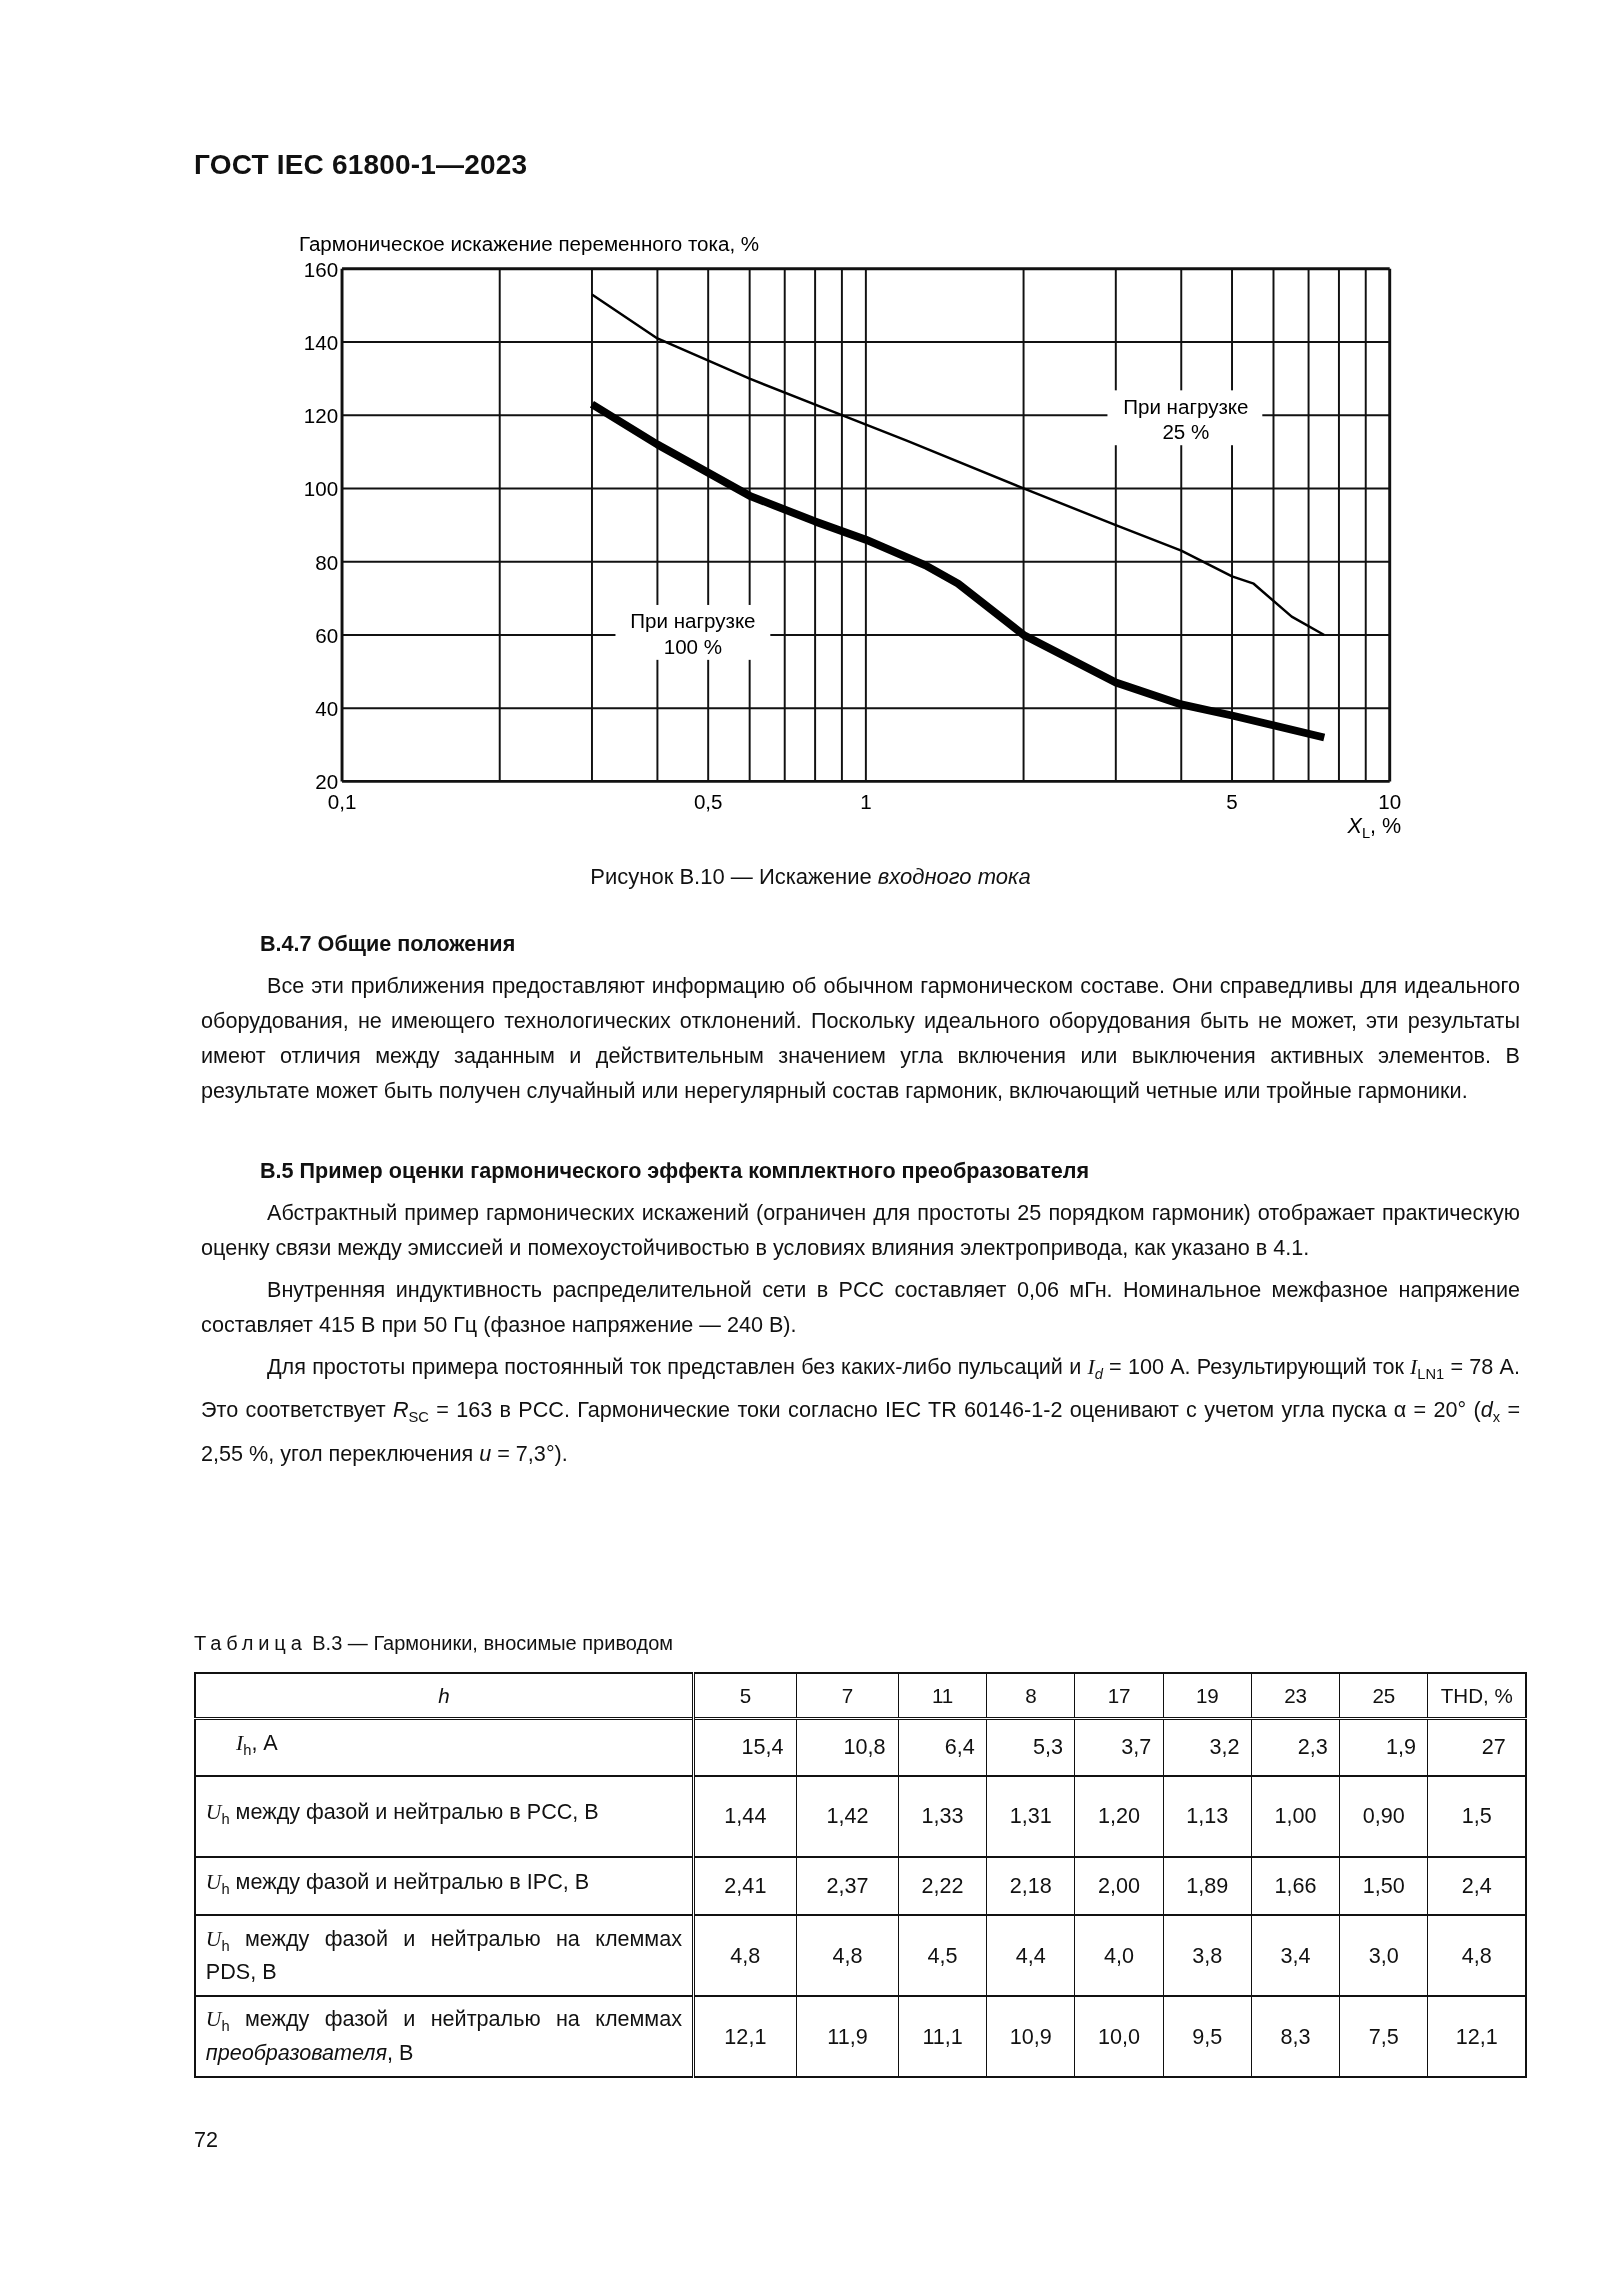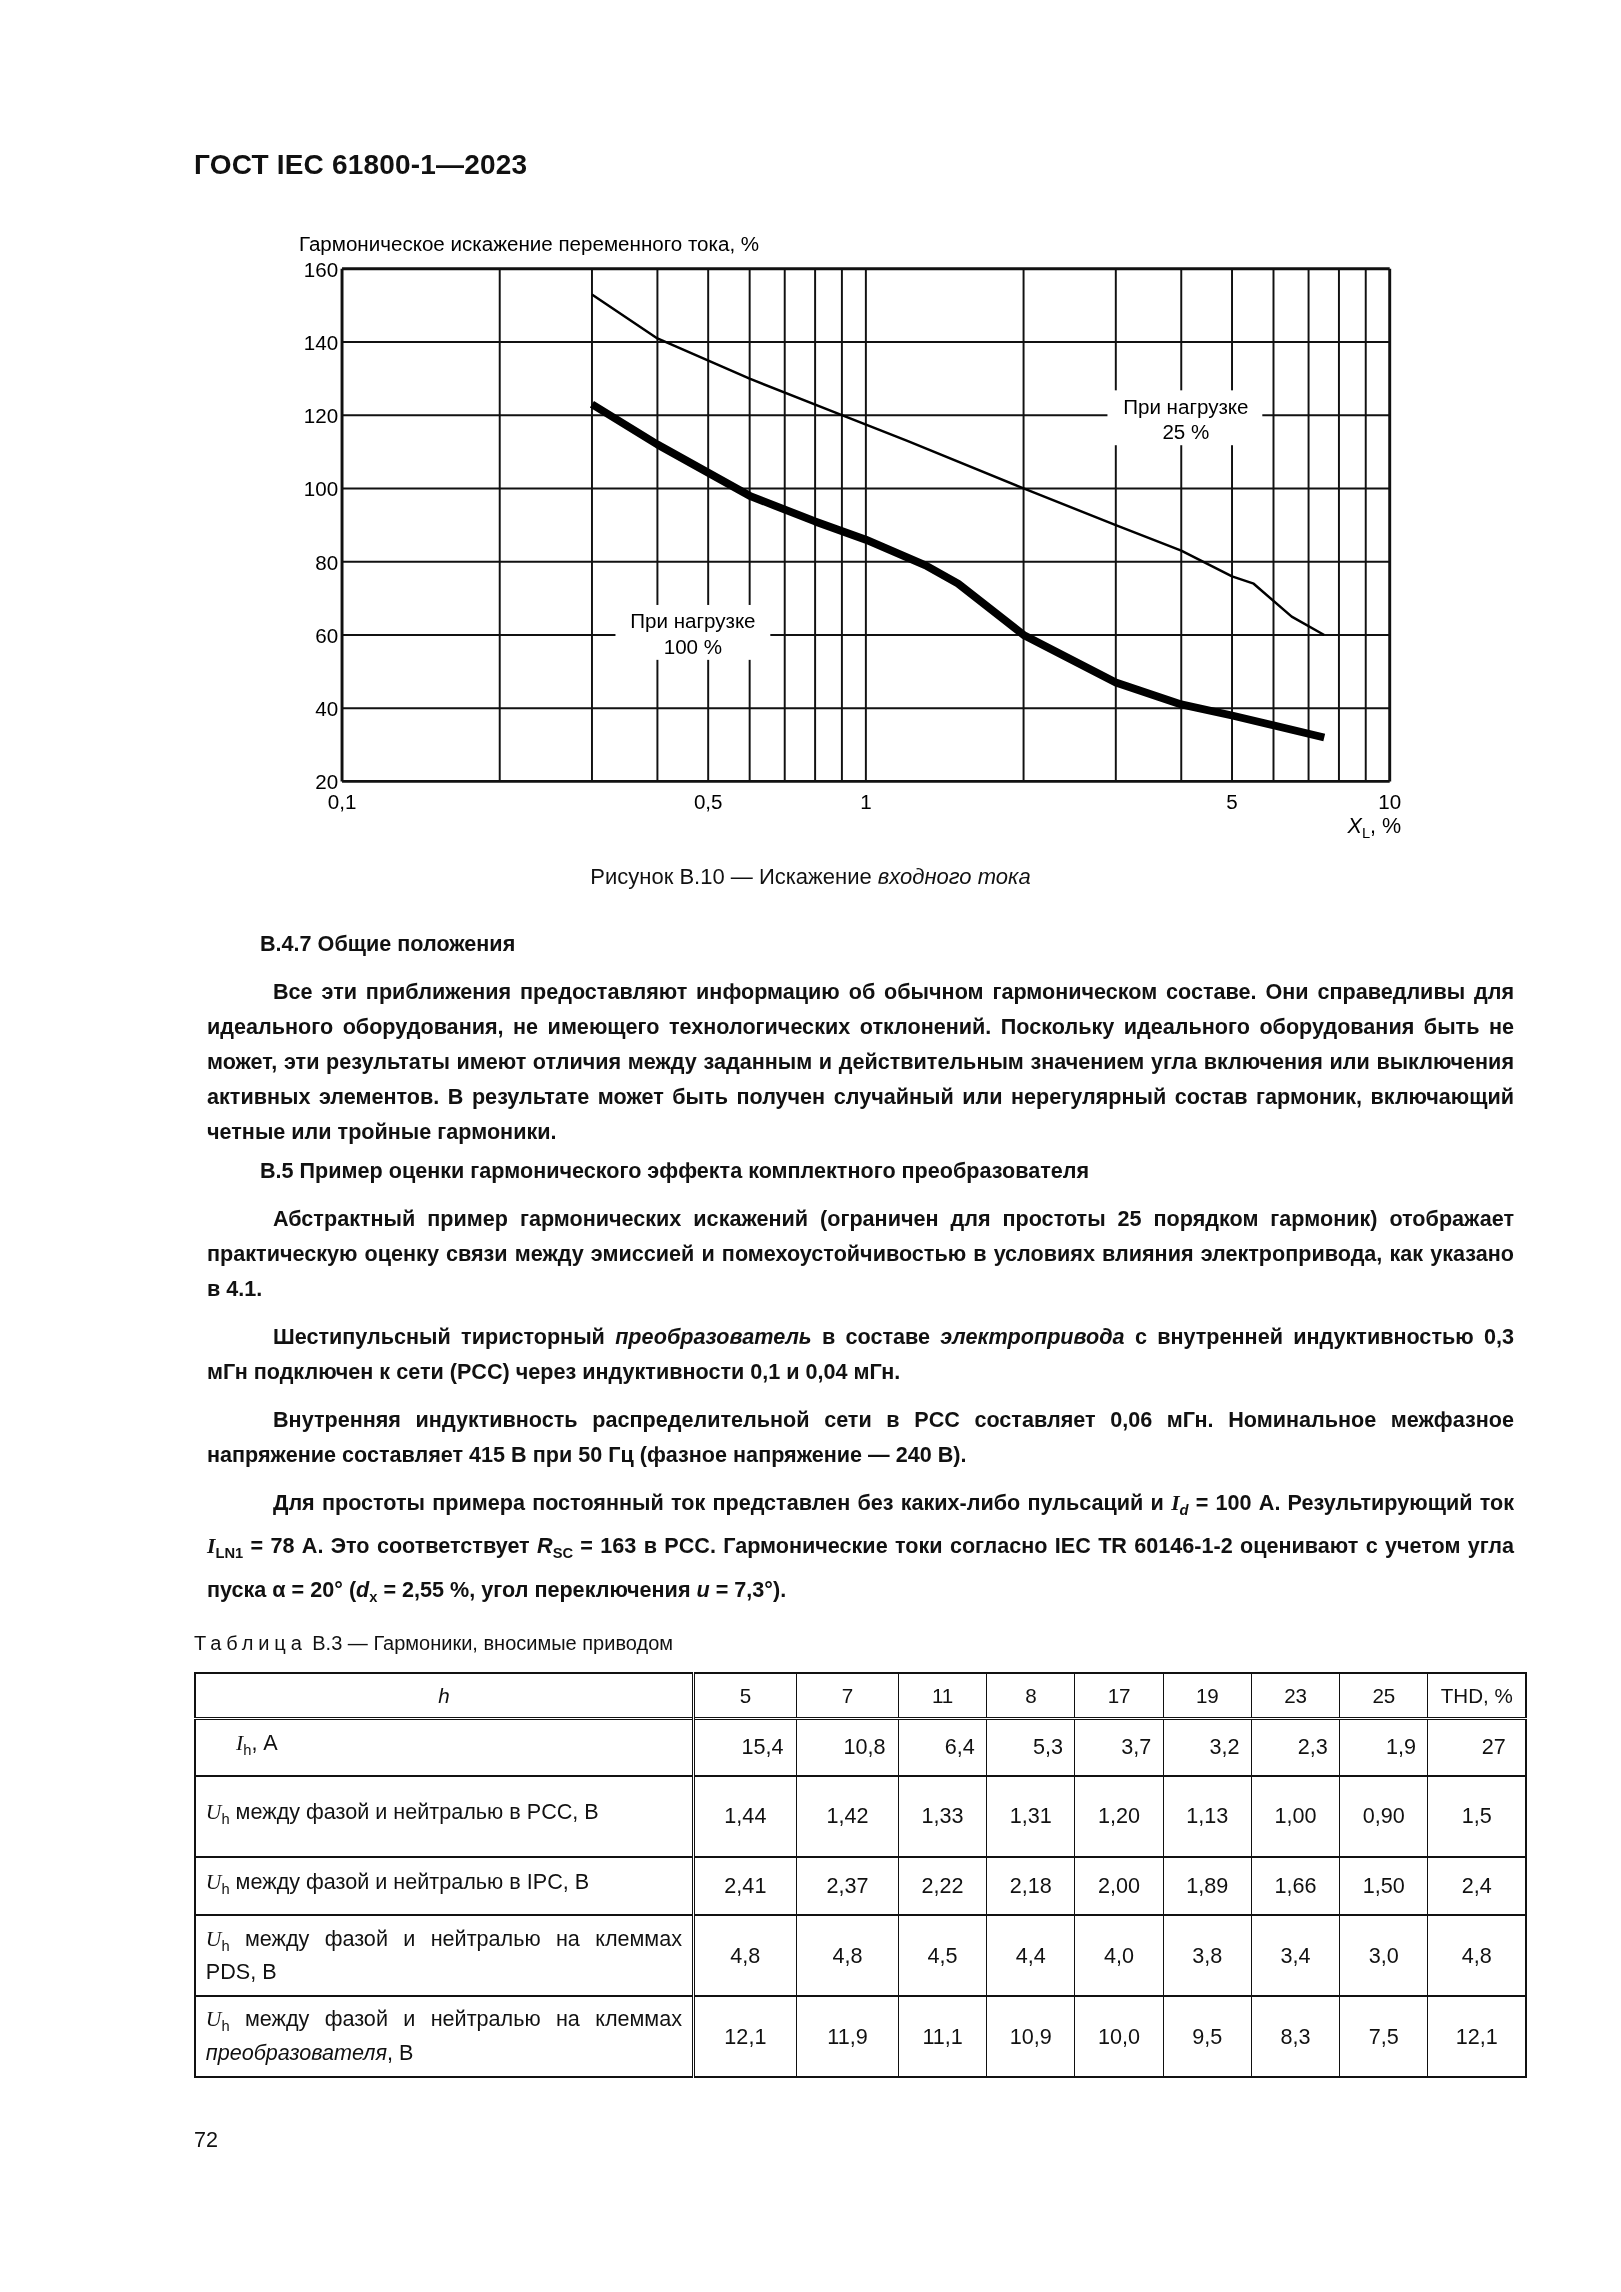--- a/index.html
+++ b/index.html
@@ -1,21 +1,21 @@
 <!DOCTYPE html>
 <html><head>
 <meta charset="utf-8">
 <style>
   html,body{margin:0;padding:0;background:#fff;}
   body{width:1621px;height:2293px;position:relative;font-family:"Liberation Sans",sans-serif;color:#111;overflow:hidden;}
   .hdr{position:absolute;left:194px;top:149px;font-size:28px;font-weight:bold;letter-spacing:0.2px;}
   .chart{position:absolute;left:0;top:0;}
   .caption{position:absolute;left:0;width:1621px;top:864px;text-align:center;font-size:22px;}
   .txt{position:absolute;left:194px;width:1333px;font-size:21.6px;line-height:35px;text-align:justify;}
-  .txt p{margin:13px;text-indent:66px;font-weight:bold;}
+  .txt p{margin:7px;text-indent:66px;}
   .h2{position:absolute;left:260px;font-size:21.6px;font-weight:bold;}
   .tcap{position:absolute;left:194px;top:1632px;font-size:20px;}
   .tcap .sp{letter-spacing:4.9px;}
   table{position:absolute;left:194px;top:1672px;width:1333px;border-collapse:collapse;font-size:21.6px;}
   td,th{border:1.5px solid #111;text-align:center;font-weight:normal;padding:0 5.9px;}
   th{height:43px;font-size:20.6px;}
   td.lbl{text-align:left;width:446px;padding:3.9px 9.8px;line-height:26.5px;}
   tr.r1 td{height:47px;padding-left:40px;}
   tr.r2 td,tr.r4 td,tr.r5 td{height:71px;margin-left:33px;}
   tr.r3 td{height:49px;}
@@ -101,21 +101,20 @@
 <div class="caption"><span>Рисунок B.10 — Искажение </span><i>входного тока</i></div>
 
 <div class="h2" style="top:931px">B.4.7 Общие положения</div>
 <div class="txt" style="top:961px">
   <p>Все эти приближения предоставляют информацию об обычном гармоническом составе. Они справедливы для идеального оборудования, не имеющего технологических отклонений. Поскольку идеального оборудования быть не может, эти результаты имеют отличия между заданным и действительным значением угла включения или выключения активных элементов. В результате может быть получен случайный или нерегулярный состав гармоник, включающий четные или тройные гармоники.</p>
 </div>
 
 <div class="h2" style="top:1158px">B.5 Пример оценки гармонического эффекта комплектного преобразователя</div>
 <div class="txt" style="top:1188px">
   <p>Абстрактный пример гармонических искажений (ограничен для простоты 25 порядком гармоник) отображает практическую оценку связи между эмиссией и помехоустойчивостью в условиях влияния электропривода, как указано в 4.1.</p>
-  <p><span>Шестипульсный тиристорный </span><i>преобразователь</i><span> в составе </span><i>электропривода</i><span> с внутренней индуктивностью 0,3 мГн подключен к сети (PCC) через индуктивности 0,1 и 0,04 мГн.</span></p>
   <p>Внутренняя индуктивность распределительной сети в PCC составляет 0,06 мГн. Номинальное межфазное напряжение составляет 415 В при 50 Гц (фазное напряжение — 240 В).</p>
   <p><span>Для простоты примера постоянный ток представлен без каких-либо пульсаций и </span><i style="font-family:'Liberation Serif',serif">I</i><sub><i>d</i></sub><span> = 100 А. Результирующий ток </span><i style="font-family:'Liberation Serif',serif">I</i><sub>LN1</sub><span> = 78 А. Это соответствует </span><i>R</i><sub>SC</sub><span> = 163 в PCC. Гармонические токи согласно IEC TR 60146-1-2 оценивают с учетом угла пуска α = 20° (</span><i>d</i><sub>x</sub><span> = 2,55 %, угол переключения </span><i>u</i><span> = 7,3°).</span></p>
 </div>
 
 <div class="tcap"><span class="sp">Таблица</span><span> B.3 — Гармоники, вносимые приводом</span></div>
 
 <table>
   <thead>
     <tr>
       <th class="first"><i>h</i></th>

